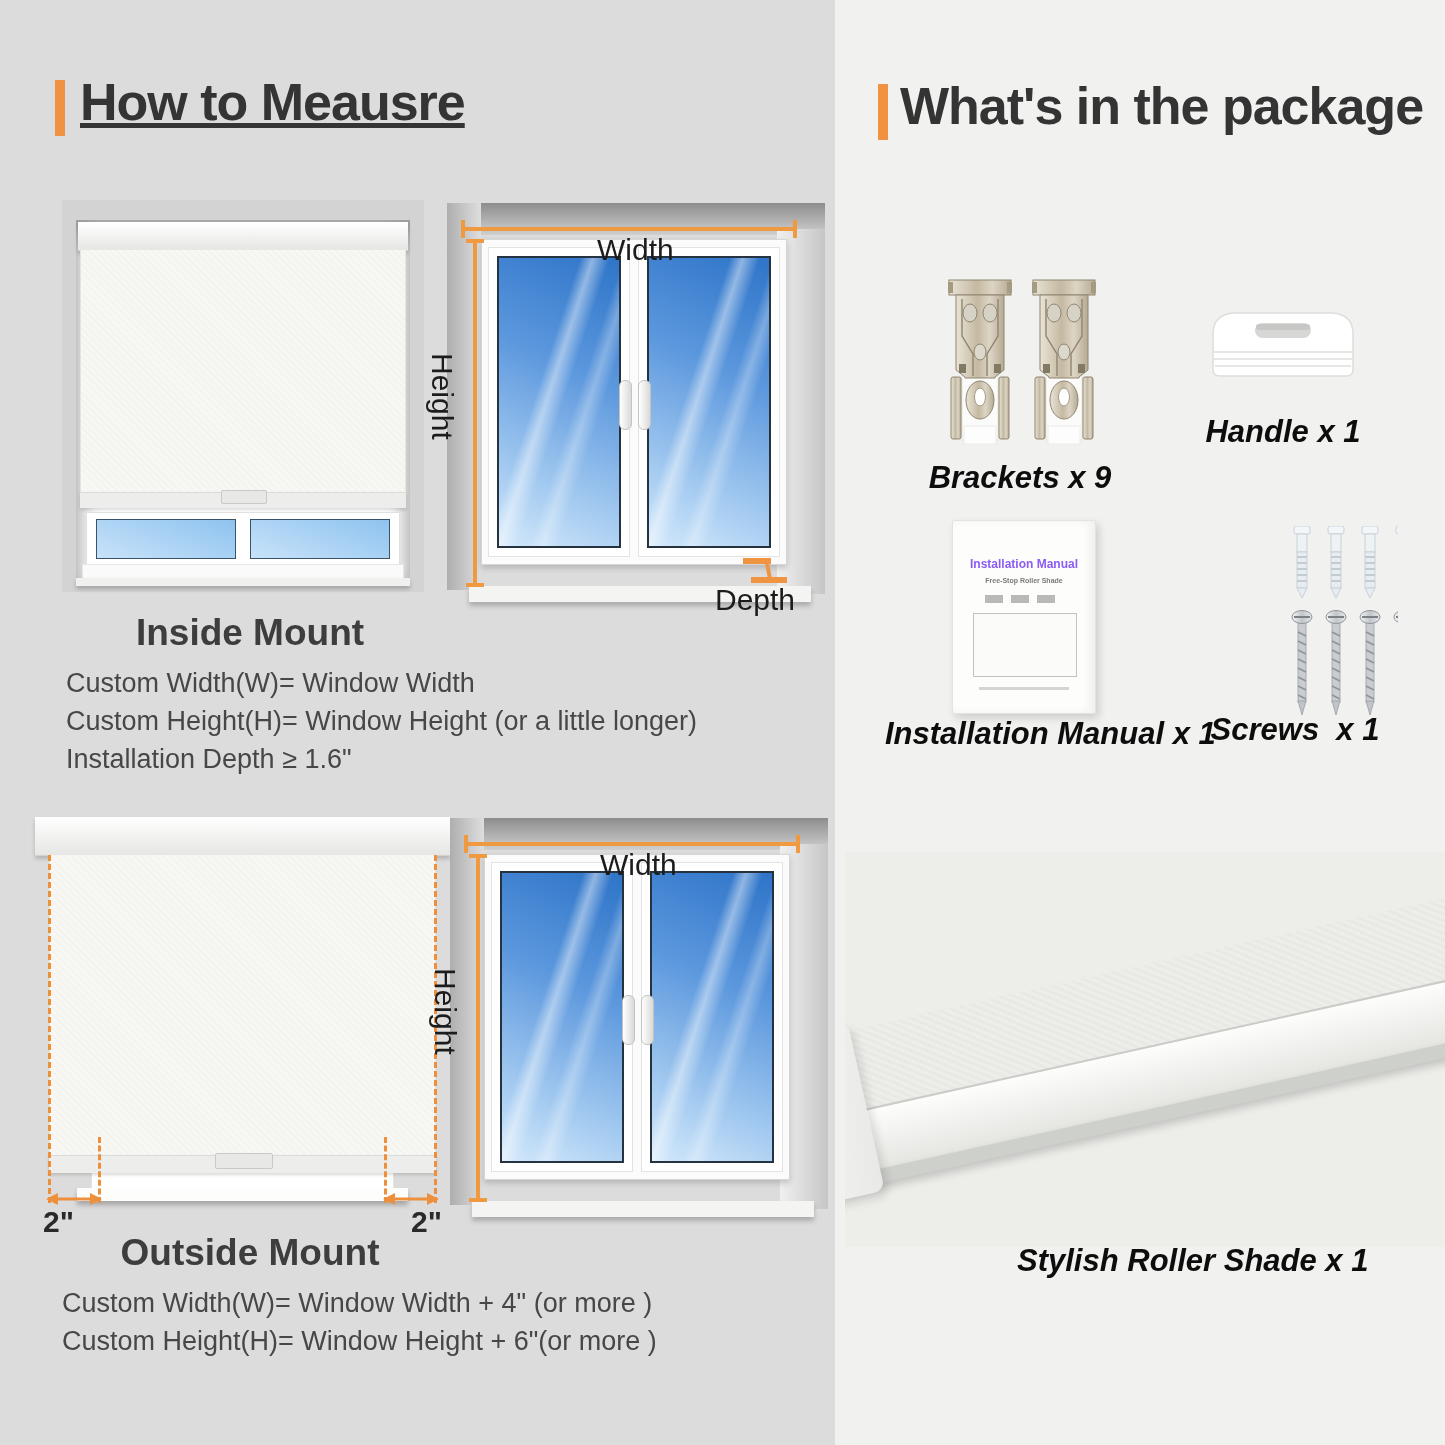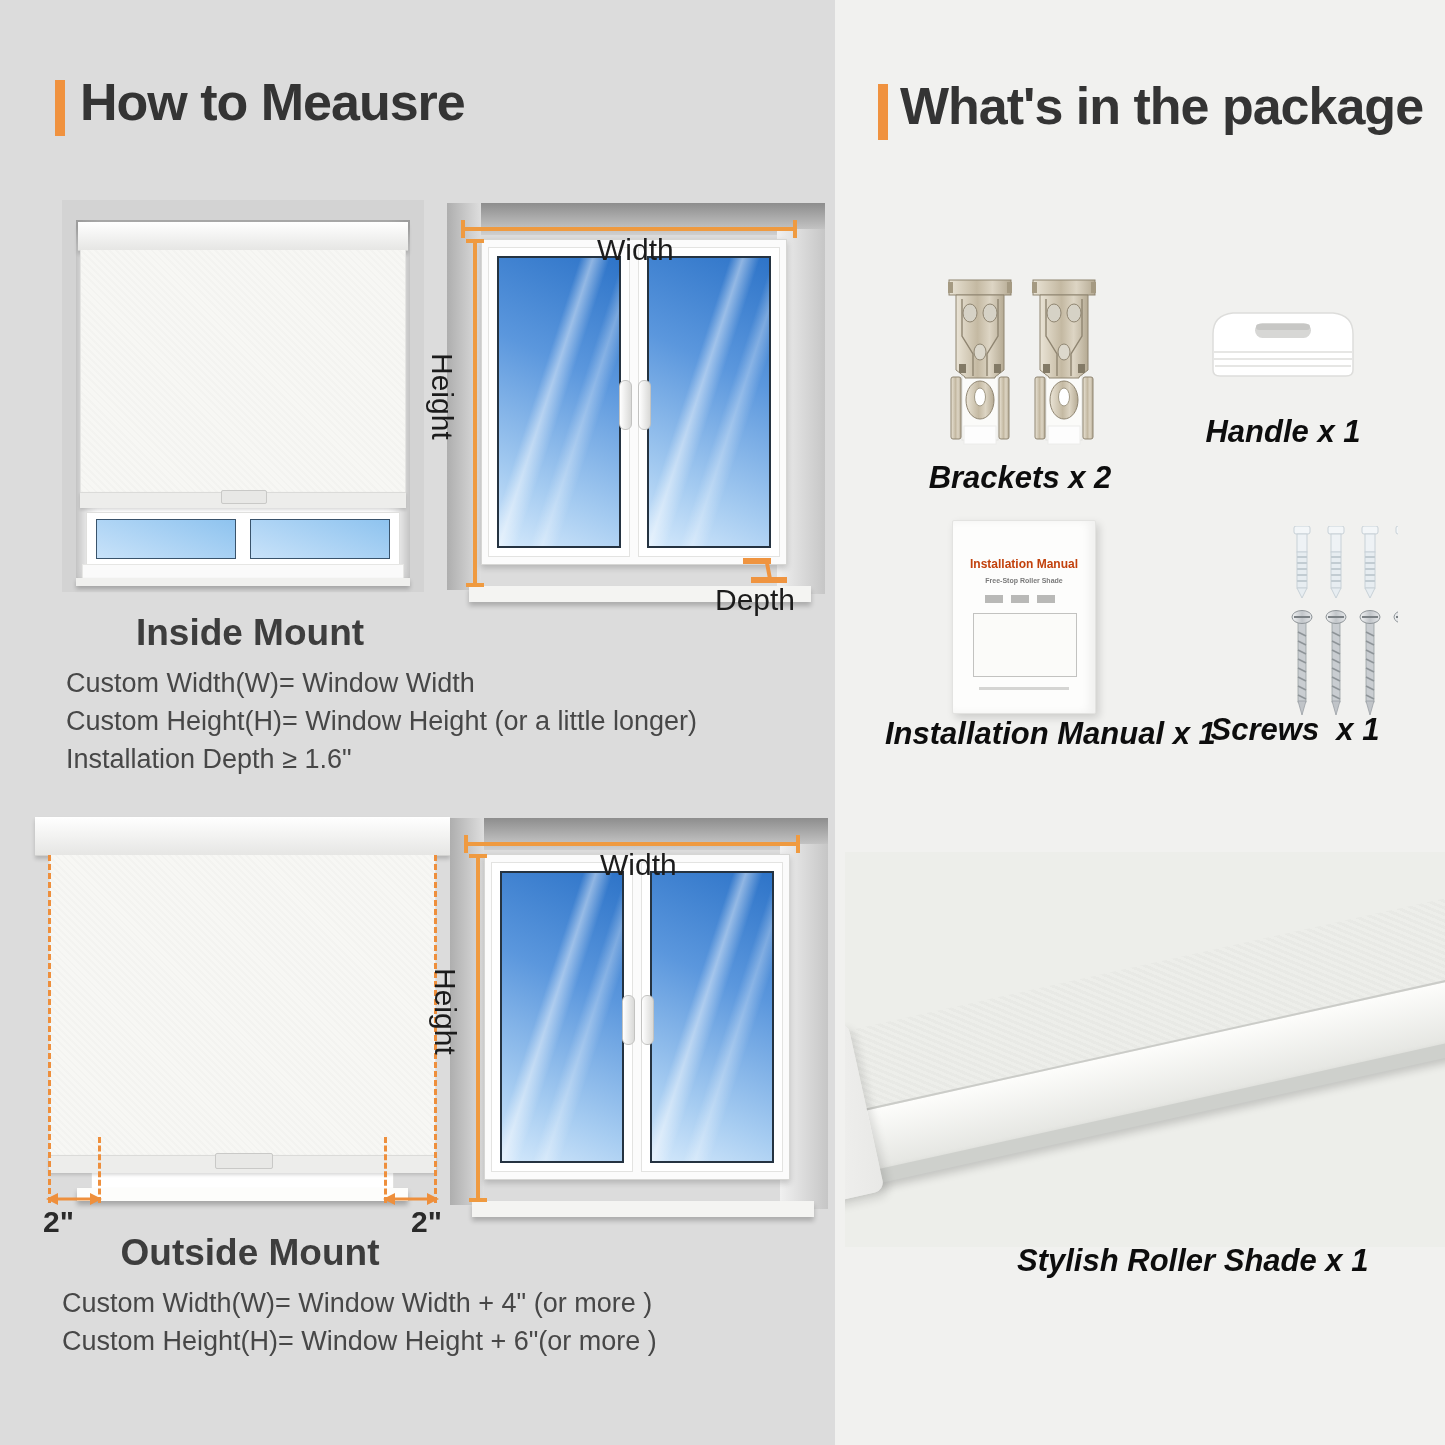--- a/index.html
+++ b/index.html
@@ -69,21 +69,21 @@
   .om{position:absolute;left:35px;top:807px;width:415px;height:430px;}
   .om-window-bottom{position:absolute;left:56px;right:56px;top:362px;height:26px;background:#ffffff;border:1px solid #e2e2e0;}
   .om-sill{position:absolute;left:42px;right:42px;top:381px;height:13px;background:#fdfdfb;box-shadow:0 4px 5px rgba(0,0,0,.25);}
 
   
   .pk-label{position:absolute;font-size:31px;font-weight:bold;font-style:italic;color:#0d0d0d;
             white-space:pre;text-align:center;}
   .manual{position:absolute;left:952px;top:520px;width:142px;height:192px;background:#fdfdfc;
           border:1px solid #e3e3e1;border-radius:2px;
           box-shadow:3px 4px 8px rgba(0,0,0,.15), inset -6px 0 8px rgba(0,0,0,.05);}
-  .manual-title{position:absolute;left:0;right:0;top:36px;text-align:center;font-size:12px;font-weight:bold;color:#c2410c;}
+  .manual-title{position:absolute;left:0;right:0;top:36px;text-align:center;font-size:12px;font-weight:bold;color:#8b5cf6;}
   .manual-sub{position:absolute;left:0;right:0;top:56px;text-align:center;font-size:7px;font-weight:bold;color:#7a7a7a;}
   .manual-squiggle{position:absolute;left:32px;top:74px;width:78px;height:8px;
           background:repeating-linear-gradient(90deg,#b9b9b7 0 18px,transparent 18px 26px);}
   .manual-box{position:absolute;left:20px;top:92px;width:102px;height:62px;border:1px solid #c2c2c0;background:#fbfbf9;}
   .manual-foot{position:absolute;left:26px;top:166px;width:90px;height:3px;background:#d5d5d3;}
   .photo{position:absolute;left:845px;top:852px;width:600px;height:395px;background:#edeeea;overflow:hidden;}
   .bar-wrap{position:absolute;left:-70px;top:104px;width:840px;height:200px;transform:rotate(-12.5deg);}
   .bar-top{position:absolute;left:30px;top:0;right:0;height:80px;border-radius:8px 8px 0 0;
            background:linear-gradient(#f2f3ee,#e1e3db);
            background-image:repeating-linear-gradient(35deg,rgba(0,0,0,.02) 0 3px,transparent 3px 6px);}
@@ -151,21 +151,21 @@
         <ellipse cx="11" cy="7" rx="10" ry="6.5" fill="url(#silver)" stroke="#8e9498"></ellipse>
         <path d="M3,7 L19,7" stroke="#7a8084" stroke-width="2"></path>
       </symbol>
     </defs>
   </svg>
 
   <div class="left-bg"></div>
   <div class="right-bg"></div>
 
   <div class="title-bar" style="left:55px;top:80px;"></div>
-  <h1 class="sec-title" style="left:80px;top:72px;margin:0;">How to Meausre</h1>
+  <h1 class="sec-title" style="left:80px;top:72px;margin:0;text-decoration:underline;">How to Meausre</h1>
 
   <div class="im">
     <div class="im-open">
       <div class="shade-cassette" style="left:2px;right:2px;top:2px;height:28px;"></div>
       <div class="shade-fabric" style="left:4px;right:4px;top:30px;height:242px;"></div>
       <div class="shade-hem" style="left:4px;right:4px;top:272px;height:15px;"></div>
       <div class="shade-tab" style="left:50%;margin-left:-22px;top:270px;width:44px;height:12px;"></div>
       <div class="im-lowwin">
         <div class="im-pane" style="left:9px;"></div>
         <div class="im-pane" style="right:9px;"></div>
@@ -271,21 +271,21 @@
 
   <div class="title-bar" style="left:878px;top:84px;"></div>
   <h1 class="sec-title" style="left:900px;top:76px;margin:0;">What's in the package</h1>
 
   <svg class="abs" style="left:948px;top:278px;" width="64" height="170">
     <use href="#sym-bracket"></use>
   </svg>
   <svg class="abs" style="left:1032px;top:278px;" width="64" height="170">
     <use href="#sym-bracket"></use>
   </svg>
-  <div class="pk-label" style="left:870px;top:460px;width:300px;">Brackets x 2</div>
+  <div class="pk-label" style="left:870px;top:460px;width:300px;">Brackets x 9</div>
 
   <svg class="abs" style="left:1203px;top:300px;" width="160" height="88">
     <use href="#sym-handle"></use>
   </svg>
   <div class="pk-label" style="left:1133px;top:398px;width:300px;margin-top:16px;">Handle x 1</div>
 
   <div class="manual">
     <div class="manual-title">Installation Manual</div>
     <div class="manual-sub">Free-Stop Roller Shade</div>
     <div class="manual-squiggle"></div>

